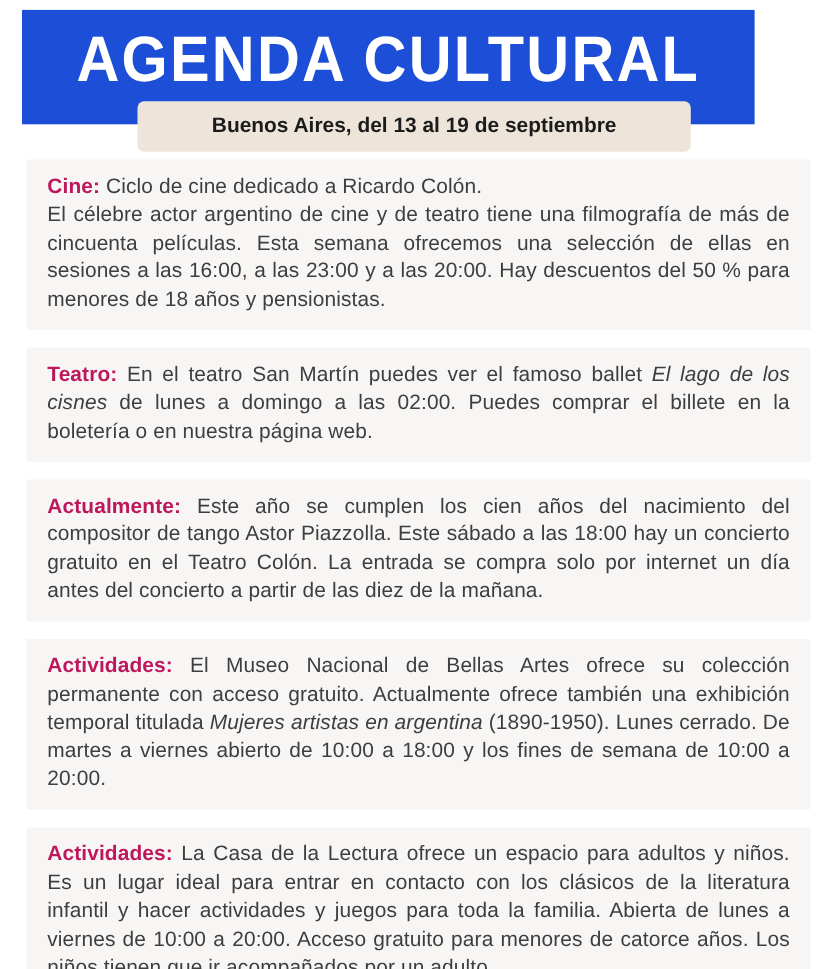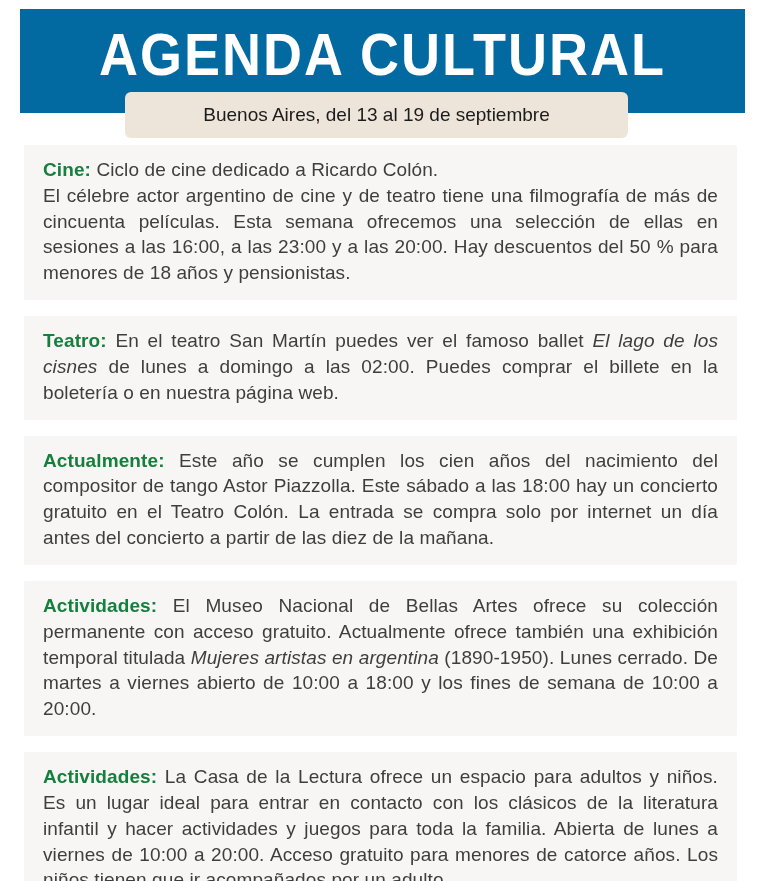--- a/index.html
+++ b/index.html
@@ -9,23 +9,23 @@
     min-height: 881px;
     background: #ffffff;
     font-family: "Liberation Sans", sans-serif;
     box-sizing: border-box;
   }
   
   .banner {
     position: absolute;
     left: 20px;
     top: 9px;
-    width: 725px;
+    width: 666px;
     height: 104px;
-    background: #0369a1;
+    background: #1d4ed8;
     display: flex;
     align-items: center;
     justify-content: center;
   }
   .banner h1 {
     margin: 0 0 14px 0;
     font-size: 54px;
     font-weight: 800;
     letter-spacing: 2px;
     color: #ffffff;
@@ -41,21 +41,21 @@
     height: 46px;
     background: #EDE5D9;
     border-radius: 6px;
     display: flex;
     align-items: center;
     justify-content: center;
     box-sizing: border-box;
   }
   .subtitle-box span {
     font-size: 19px;
-    font-weight: 400;
+    font-weight: 700;
     color: #1B1B1B;
     white-space: nowrap;
   }
   
   .sections {
     position: absolute;
     top: 145px;
     left: 24px;
     width: 713px;
   }
@@ -69,21 +69,21 @@
   .section p {
     margin: 0;
     font-size: 19px;
     line-height: 1.36;
     text-align: justify;
     color: #3E3E3E;
     letter-spacing: 0.1px;
   }
   .section strong {
     font-weight: 700;
-    color: #15803d;
+    color: #be185d;
   }
   .it { font-style: italic; }
 </style>
 </head>
 <body>
 
 <div class="page">
 
   <header>
     <div class="banner">

